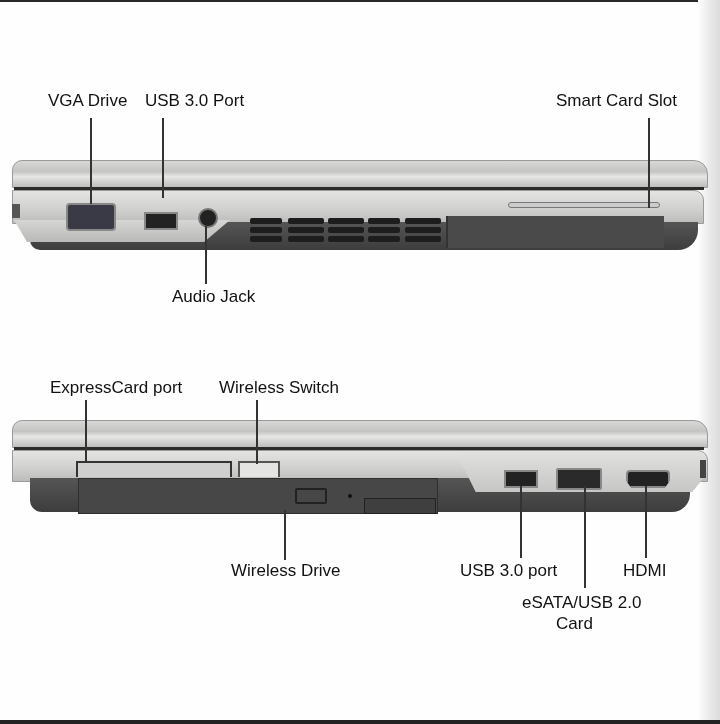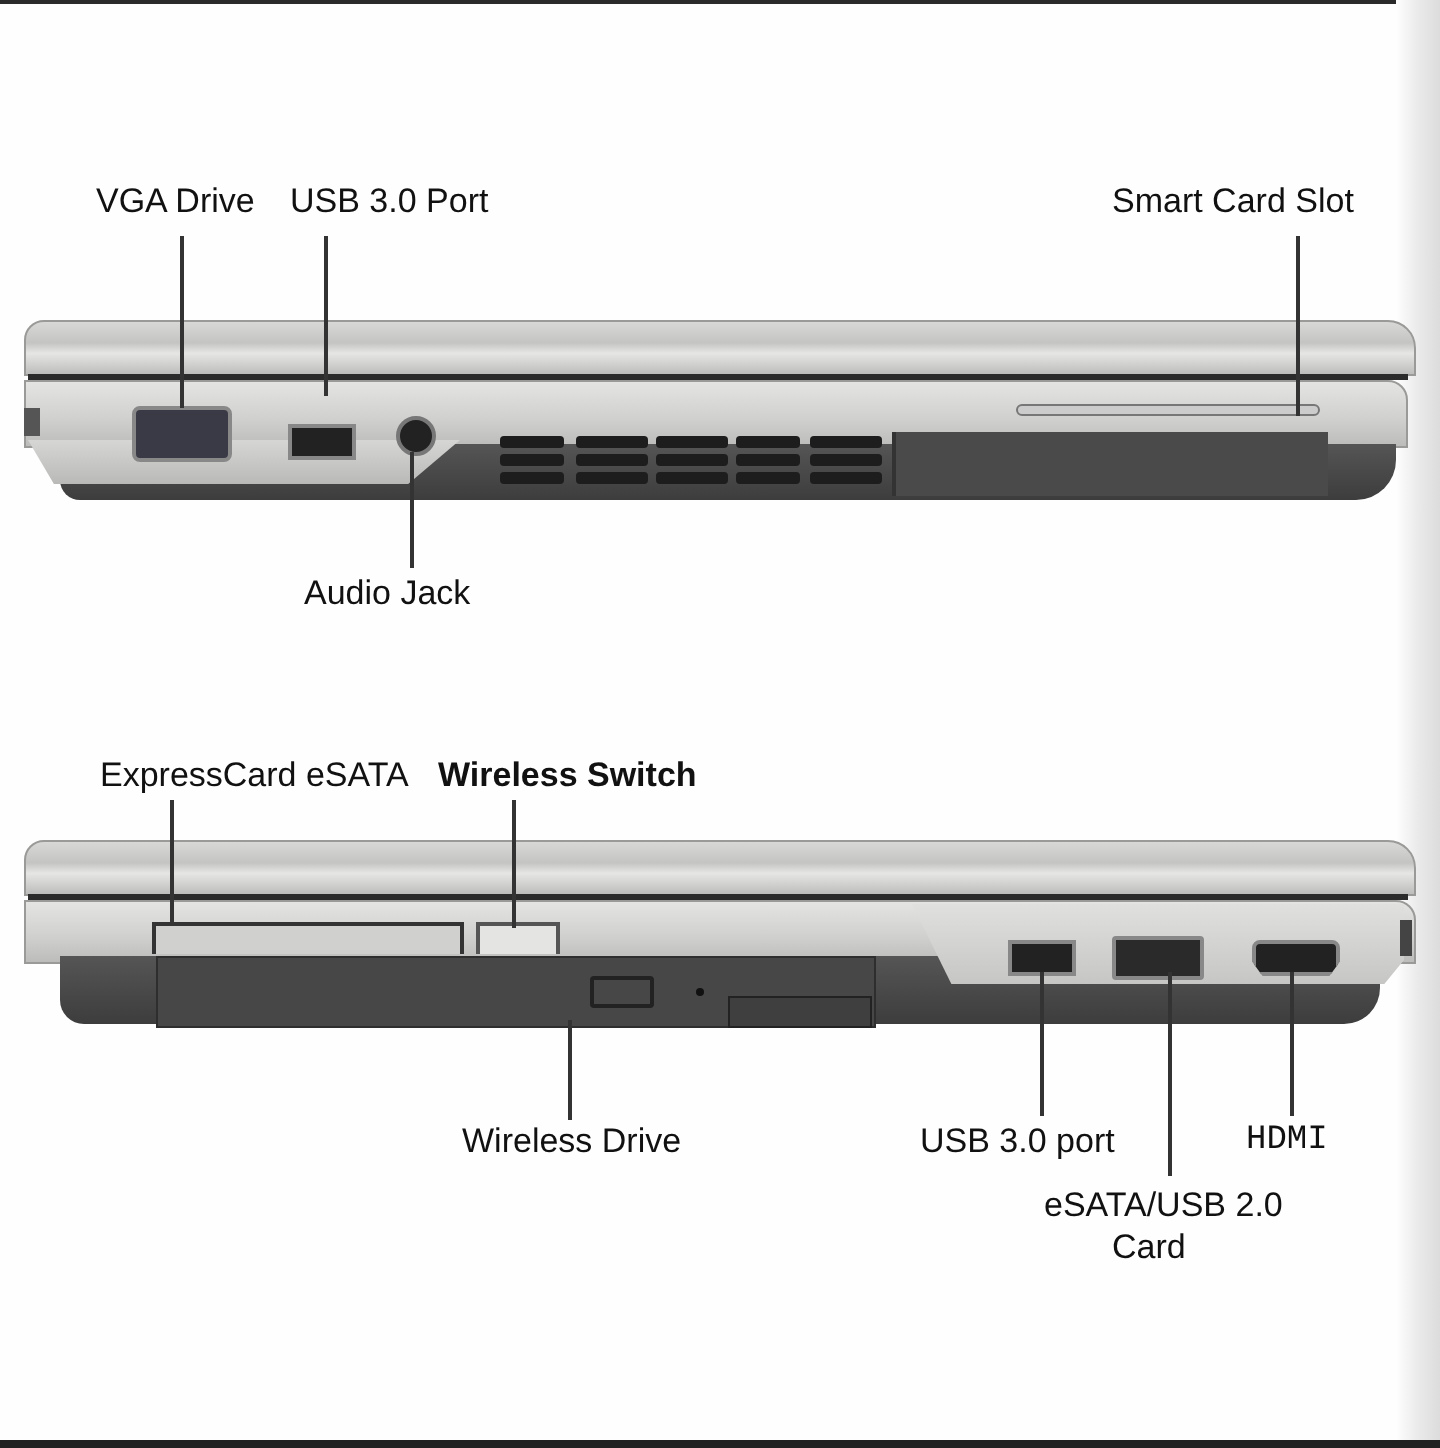--- a/index.html
+++ b/index.html
@@ -57,21 +57,21 @@
   <div style="position:absolute;left:508px;top:202px;width:150px;height:4px;border:1px solid #777;border-radius:3px;background:#ccc;"></div>
 
   <div class="line" style="left:90px;top:118px;height:86px;"></div>
   <div class="line" style="left:162px;top:118px;height:80px;"></div>
   <div class="line" style="left:648px;top:118px;height:90px;"></div>
   <div class="line" style="left:205px;top:226px;height:58px;"></div>
 
   <div class="label" style="left:48px;top:91px;">VGA Drive</div>
   <div class="label" style="left:145px;top:91px;">USB 3.0 Port</div>
   <div class="label" style="left:556px;top:91px;">Smart Card Slot</div>
-  <div class="label" style="left:152px;top:287px;">Audio Jack</div>
+  <div class="label" style="left:172px;top:287px;">Audio Jack</div>
 </div>
 
 <div>
   <div class="lid" style="left:12px;top:420px;width:694px;height:26px;"></div>
   <div class="seam" style="left:14px;top:447px;width:690px;"></div>
   <div class="base" style="left:12px;top:450px;width:694px;height:30px;"></div>
   <div class="bottomdark" style="left:30px;top:478px;width:660px;height:34px;border-radius:0 0 18px 12px;"></div>
 
   <div style="position:absolute;left:78px;top:478px;width:358px;height:34px;background:#474747;border:1px solid #2e2e2e;"></div>
   <div style="position:absolute;left:295px;top:488px;width:28px;height:12px;border:2px solid #222;border-radius:2px;"></div>
@@ -88,22 +88,22 @@
   <div class="port" style="left:626px;top:470px;width:40px;height:14px;background:#222;border-radius:4px;clip-path:polygon(0 0,100% 0,100% 60%,88% 100%,12% 100%,0 60%);"></div>
   <div style="position:absolute;left:700px;top:460px;width:6px;height:18px;background:#444;"></div>
 
   <div class="line" style="left:85px;top:400px;height:62px;"></div>
   <div class="line" style="left:256px;top:400px;height:64px;"></div>
   <div class="line" style="left:284px;top:510px;height:50px;"></div>
   <div class="line" style="left:520px;top:486px;height:72px;"></div>
   <div class="line" style="left:584px;top:486px;height:102px;"></div>
   <div class="line" style="left:645px;top:486px;height:72px;"></div>
 
-  <div class="label" style="left:50px;top:378px;">ExpressCard eSATA</div>
-  <div class="label" style="left:219px;top:378px;font-weight:bold;">Wireless Switch</div>
+  <div class="label" style="left:50px;top:378px;">ExpressCard port</div>
+  <div class="label" style="left:219px;top:378px;">Wireless Switch</div>
   <div class="label" style="left:231px;top:561px;">Wireless Drive</div>
   <div class="label" style="left:460px;top:561px;">USB 3.0 port</div>
-  <div class="label" style="left:623px;top:561px;font-family:Liberation Mono, monospace;">HDMI</div>
+  <div class="label" style="left:623px;top:561px;">HDMI</div>
   <div class="label" style="left:522px;top:593px;">eSATA/USB 2.0</div>
   <div class="label" style="left:556px;top:614px;">Card</div>
 </div>
 
 <div class="botbar"></div>
 
 </body></html>

